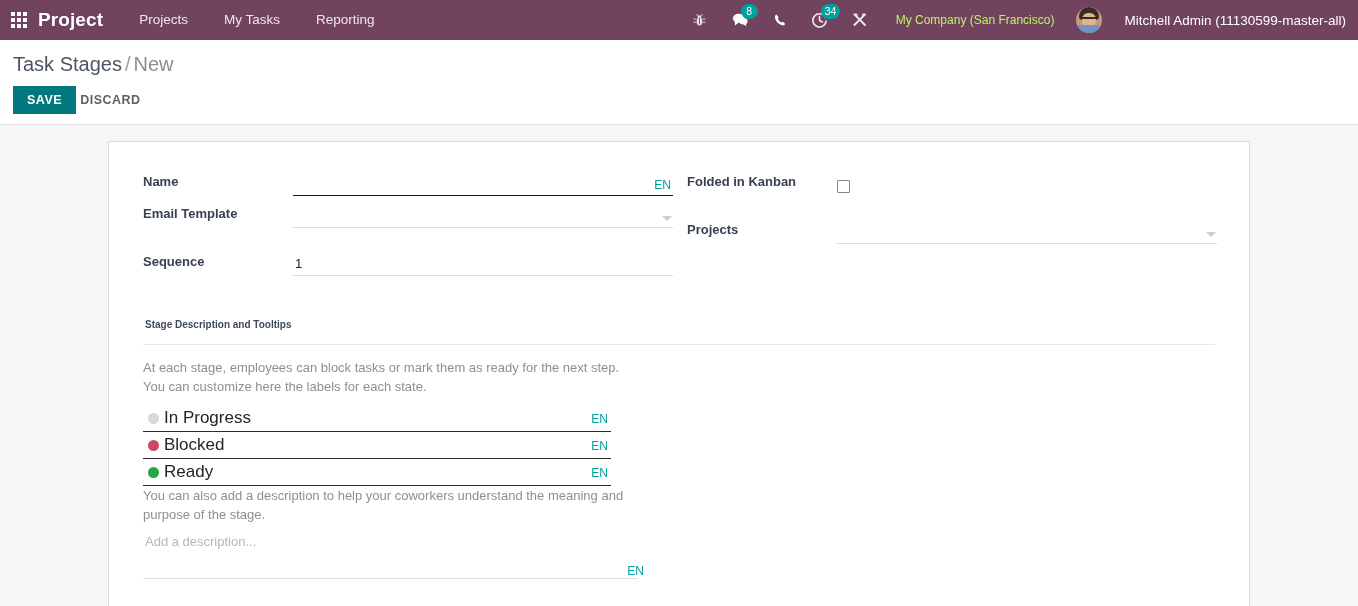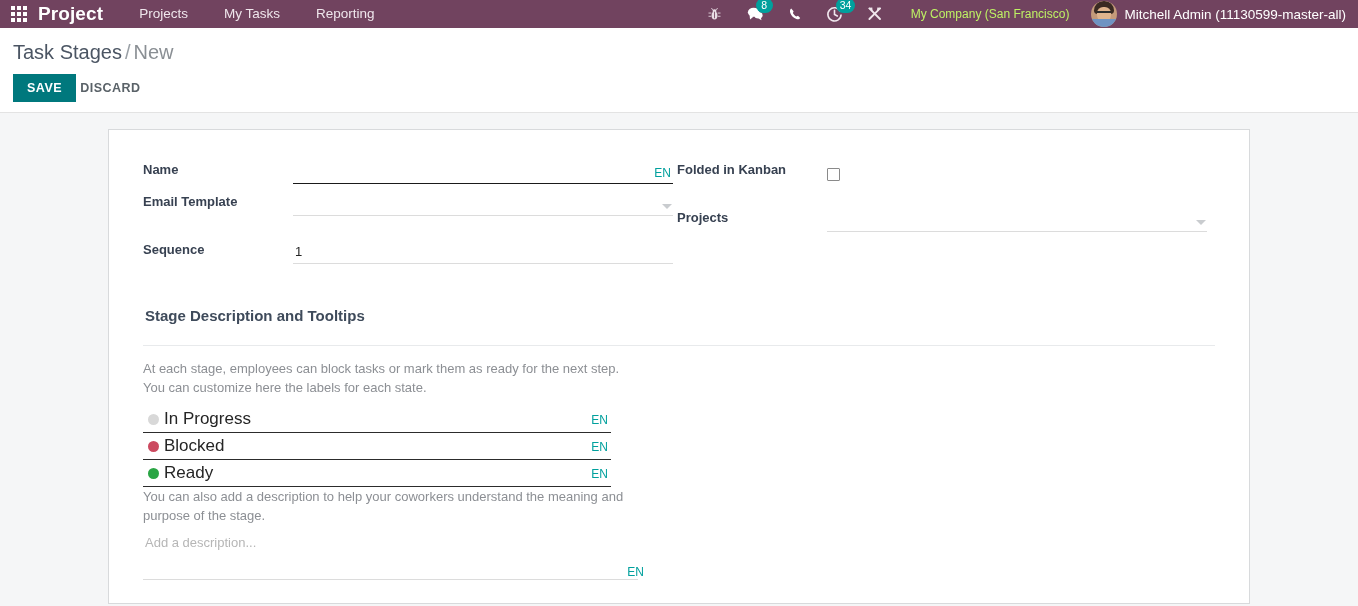--- a/index.html
+++ b/index.html
@@ -7,21 +7,21 @@
     margin: 0; padding: 0;
     width: 1358px; height: 606px;
     overflow: hidden;
     background: #f5f6f7;
     font-family: "Liberation Sans", sans-serif;
     -webkit-font-smoothing: antialiased;
   }
 
   
   .navbar {
-    height: 28px;
+    height: 40px;
     background: #71435f;
     display: flex;
     align-items: center;
     color: #ffffff;
     padding: 0 12px 0 0;
     position: relative;
   }
   .apps-btn {
     width: 38px; height: 40px;
     display: flex; align-items: center; justify-content: center;
@@ -77,21 +77,21 @@
   .company-name {
     font-size: 12px;
     color: #bef264;
     padding: 8px 16px;
     line-height: 40px;
     cursor: pointer;
     white-space: nowrap;
   }
   .user-menu {
     display: flex; align-items: center;
-    gap: 7px;
+    gap: 22px;
     padding-left: 6px;
     cursor: pointer;
   }
   .avatar {
     width: 26px; height: 26px;
     border-radius: 50%;
     overflow: hidden;
     flex: 0 0 auto;
     background: #c49a7a;
     position: relative;
@@ -156,21 +156,21 @@
     background: #ffffff;
     border: 1px solid #d8dadc;
     margin: 0 108px;
     min-height: 475px;
     padding: 26px 34px 20px 34px;
   }
 
   .form-grid {
     display: grid;
     grid-template-columns: 530px 530px;
-    column-gap: 4px;
+    column-gap: 14px;
   }
   .field-row {
     display: flex;
     align-items: flex-end;
     height: 28px;
     margin-bottom: 0px;
   }
   .field-label {
     width: 150px;
     flex: 0 0 150px;
@@ -238,25 +238,25 @@
   .r-col .field-label { width: 150px; flex: 0 0 150px; }
 
   
   .row-name    { margin-top: 0px; }
   .row-email   { margin-top: 4px; }
   .row-seq     { margin-top: 20px; }
 
   
   .section { margin-top: 43px; }
   .section-title {
-    font-size: 15px;
+    font-size: 10px;
     font-weight: bold;
     color: #3f4b5b;
     padding-left: 2px;
-    margin-bottom: 21px;
+    margin-bottom: 14px;
   }
   .section-rule {
     height: 1px;
     background: #e8eaec;
     margin-bottom: 13px;
   }
   .help-text {
     font-size: 13px;
     color: #8c8f94;
     line-height: 19px;

